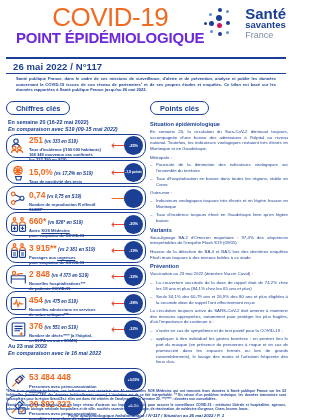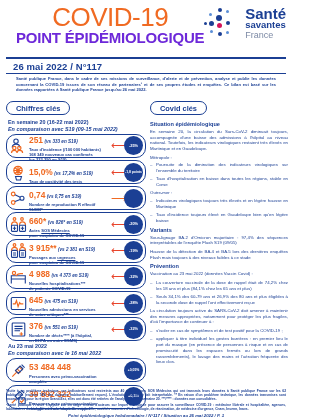--- a/index.html
+++ b/index.html
@@ -207,36 +207,36 @@
           </div>
           <div class="card">
             <span class="ic">
               <svg width="17" height="17" viewBox="0 0 17 17">
                 <path d="M1.3 13.5V7.8h14v5.7M1.3 11h14M1.3 13.5v2M15.3 13.5v2" stroke="#1b3f94" fill="none" stroke-width="1.1"></path>
                 <circle cx="4" cy="5" r="1.6" stroke="#f06a22" fill="none" stroke-width="1.2"></circle>
                 <path d="M5.8 7.8c1.4-1.5 3-2.2 4.8-2.2h2.4" stroke="#f06a22" fill="none" stroke-width="1.2"></path>
               </svg>
             </span>
             <div class="cbody">
-              <div><span class="big">4 988</span><span class="vs">(vs 4 373 en S19)</span></div>
+              <div><span class="big">2 848</span><span class="vs">(vs 4 373 en S19)</span></div>
               <div class="lbl">Nouvelles hospitalisations***</div>
               <div class="lbl">de patients COVID-19</div>
             </div>
             <span class="arrow">⟵</span>
             <div class="badge">-32%</div>
           </div>
           <div class="card">
             <span class="ic">
               <svg width="17" height="17" viewBox="0 0 17 17">
                 <rect x="1.3" y="2.5" width="14.4" height="12" rx="1.2" stroke="#1b3f94" fill="none" stroke-width="1.1"></rect>
                 <path d="M2.8 8.8h2.4l1.3-3.2 1.6 6 1.5-4 1.1 1.2h2.6" stroke="#f06a22" fill="none" stroke-width="1.2"></path>
               </svg>
             </span>
             <div class="cbody">
-              <div><span class="big">645</span><span class="vs">(vs 475 en S19)</span></div>
+              <div><span class="big">454</span><span class="vs">(vs 475 en S19)</span></div>
               <div class="lbl">Nouvelles admissions en services</div>
               <div class="lbl">de soins critiques***</div>
             </div>
             <span class="arrow">⟵</span>
             <div class="badge">-28%</div>
           </div>
           <div class="card">
             <span class="ic">
               <svg width="17" height="17" viewBox="0 0 17 17">
                 <rect x="2.2" y="2" width="12.6" height="13" rx="0.8" stroke="#1b3f94" fill="none" stroke-width="1.1"></rect>
@@ -248,21 +248,21 @@
               <div><span class="big">376</span><span class="vs">(vs 551 en S19)</span></div>
               <div class="lbl">Nombre de décès**** (à l'hôpital,</div>
               <div class="lbl">en EHPA ou autre ESMS)</div>
             </div>
             <span class="arrow">⟵</span>
             <div class="badge">-32%</div>
           </div>
         </div>
       <div class="wk">Au 23 mai 2022</div>
       <div class="wk it">En comparaison avec le 16 mai 2022</div>
-      <div id="vax-cards" style="margin-top:2px;">
+      <div id="vax-cards" style="margin-top:12px;">
           <div class="card">
             <span class="ic">
               <svg width="17" height="17" viewBox="0 0 17 17">
                 <path d="M2.3 14.6l4.4-4.4M5.6 8.5l3.4 3.4M9.3 4.8l3.4 3.4M7.2 6.9l3.4 3.4" stroke="#f06a22" fill="none" stroke-width="1.2"></path>
                 <path d="M11.6 2.6l3 3M12.9 6.8l-4.6 4.6-2.8-2.8 4.6-4.6z" stroke="#1b3f94" fill="none" stroke-width="1.1"></path>
               </svg>
             </span>
             <div class="cbody">
               <div><span class="big">53 484 448</span></div>
               <div class="lbl">Personnes avec primo-vaccination</div>
@@ -283,21 +283,21 @@
               <div><span class="big">39 892 322</span></div>
               <div class="lbl">Personnes avec primo-vaccination</div>
               <div class="lbl">complète et une dose de rappel</div>
             </div>
             <div class="badge">+0,3%</div>
           </div>
         </div>
     </div>
 
     <div class="col-right">
-      <div class="pill">Covid clés</div>
+      <div class="pill">Points clés</div>
       <div id="right-sections">
           <div class="rh">Situation épidémiologique</div>
           <div class="rp">En semaine 20, la circulation du Sars-CoV-2 diminuait toujours, accompagnée d'une baisse des admissions à l'hôpital au niveau national. Toutefois, les indicateurs virologiques restaient très élevés en Martinique et en Guadeloupe.</div>
           <div class="rp" style="margin-bottom:2px;">Métropole :</div>
           <div class="rli">Poursuite de la diminution des indicateurs virologiques sur l'ensemble du territoire</div>
           <div class="rli">Taux d'hospitalisation en baisse dans toutes les régions, stable en Corse</div>
           <div class="rp" style="margin-bottom:2px;">Outre-mer :</div>
           <div class="rli">Indicateurs virologiques toujours très élevés et en légère hausse en Martinique</div>
           <div class="rli">Taux d'incidence toujours élevé en Guadeloupe bien qu'en légère baisse</div>
           <div class="rh">Variants</div>

